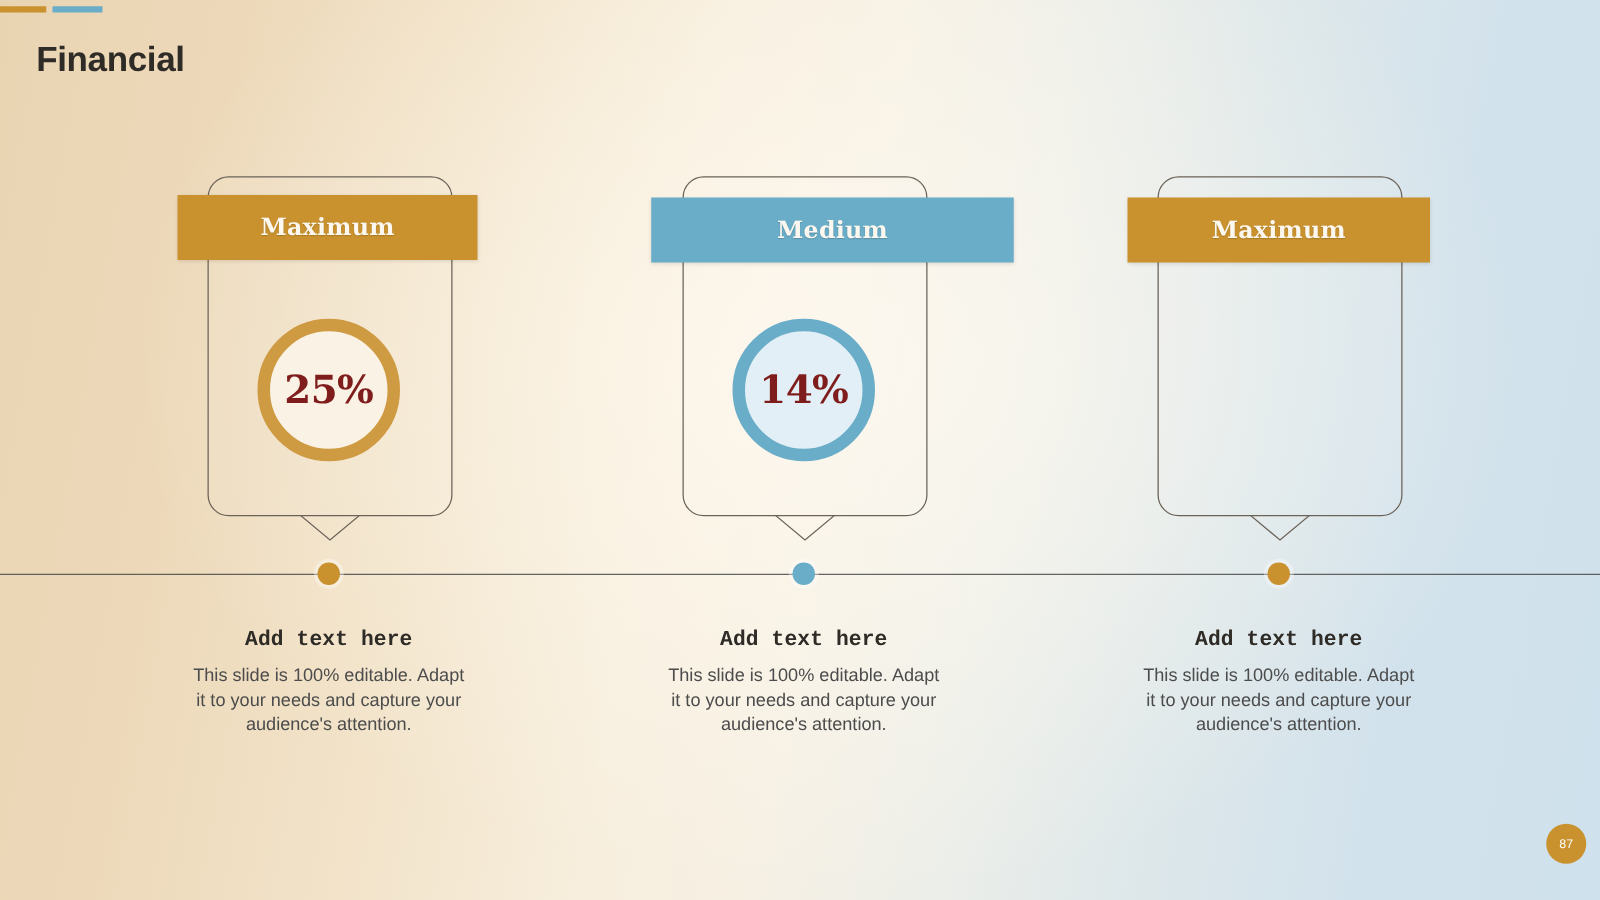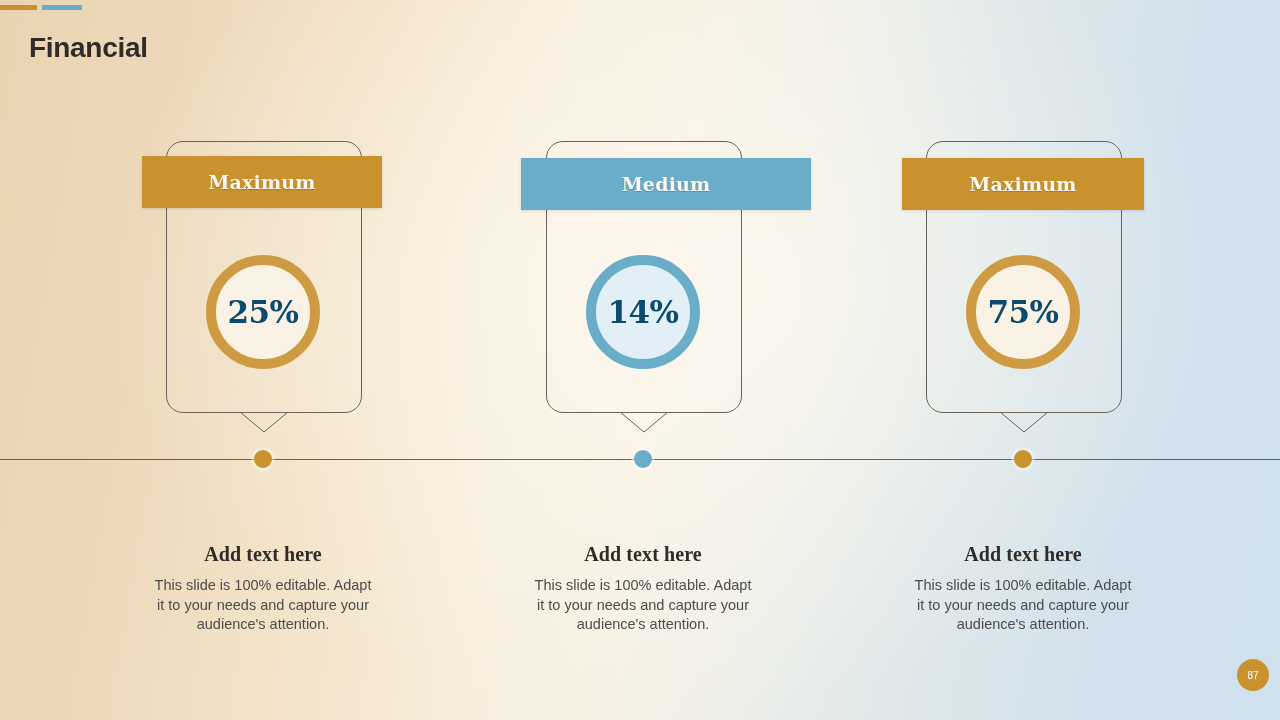--- a/index.html
+++ b/index.html
@@ -144,39 +144,38 @@
     box-sizing: border-box;
     border: 10px solid #000;
     display: flex;
     align-items: center;
     justify-content: center;
   }
   .card-circle .pct {
     font-family: "DejaVu Serif", "Liberation Serif", serif;
     font-weight: bold;
     font-size: 31px;
-    color: #0c4a6e;
+    color: #7f1d1d;
     letter-spacing: -0.5px;
     line-height: 1;
   }
 
   
   .text-col {
     position: absolute;
     width: 220px;
     text-align: center;
   }
   .text-col .head {
-    font-family: Liberation Serif, serif;
-    font-weight: bold;
-    font-size: 20px;
+    font-family: Liberation Mono, monospace;
+    font-weight: bold;
+    font-size: 17px;
     color: #2f2b27;
     margin-bottom: 9px;
     letter-spacing: 0.1px;
-    margin-top: 40px;
   }
   .text-col .body {
     font-family: "Liberation Sans", sans-serif;
     font-size: 14.5px;
     line-height: 19.5px;
     color: #4c4c4c;
     margin-top: 10px;
   }
 
   
@@ -236,23 +235,20 @@
   <div class="card-banner" id="banner-0" style="left: 142px; top: 156px; width: 240px; background: rgb(201, 146, 47);">Maximum</div>
   <div class="card-banner" id="banner-1" style="left: 521px; top: 158px; width: 290px; background: rgb(106, 173, 200);">Medium</div>
   <div class="card-banner" id="banner-2" style="left: 902px; top: 158px; width: 242px; background: rgb(201, 146, 47);">Maximum</div>
 
   <div class="card-circle" id="circle-0" style="left: 206px; top: 255px; border-color: rgb(207, 155, 66); background: rgb(250, 242, 228);">
     <span class="pct">25%</span>
   </div>
   <div class="card-circle" id="circle-1" style="left: 586px; top: 255px; border-color: rgb(106, 173, 200); background: rgb(226, 239, 246);">
     <span class="pct">14%</span>
   </div>
-  <div class="card-circle" id="circle-2" style="left: 966px; top: 255px; border-color: rgb(207, 155, 66); background: rgb(250, 242, 228);">
-    <span class="pct">75%</span>
-  </div>
 
   <div id="timeline-line" style="background: rgb(74, 74, 74);"></div>
   <div class="timeline-dot" id="tdot-0" style="left: 254px; background: rgb(201, 146, 47);"></div>
   <div class="timeline-dot" id="tdot-1" style="left: 634px; background: rgb(106, 173, 200);"></div>
   <div class="timeline-dot" id="tdot-2" style="left: 1014px; background: rgb(201, 146, 47);"></div>
 
   <div class="text-col" id="textcol-0" style="left: 153px; top: 503px;">
     <div class="head">Add text here</div>
     <div class="body">This slide is 100% editable. Adapt it to your needs and capture your audience's attention.</div>
   </div>

